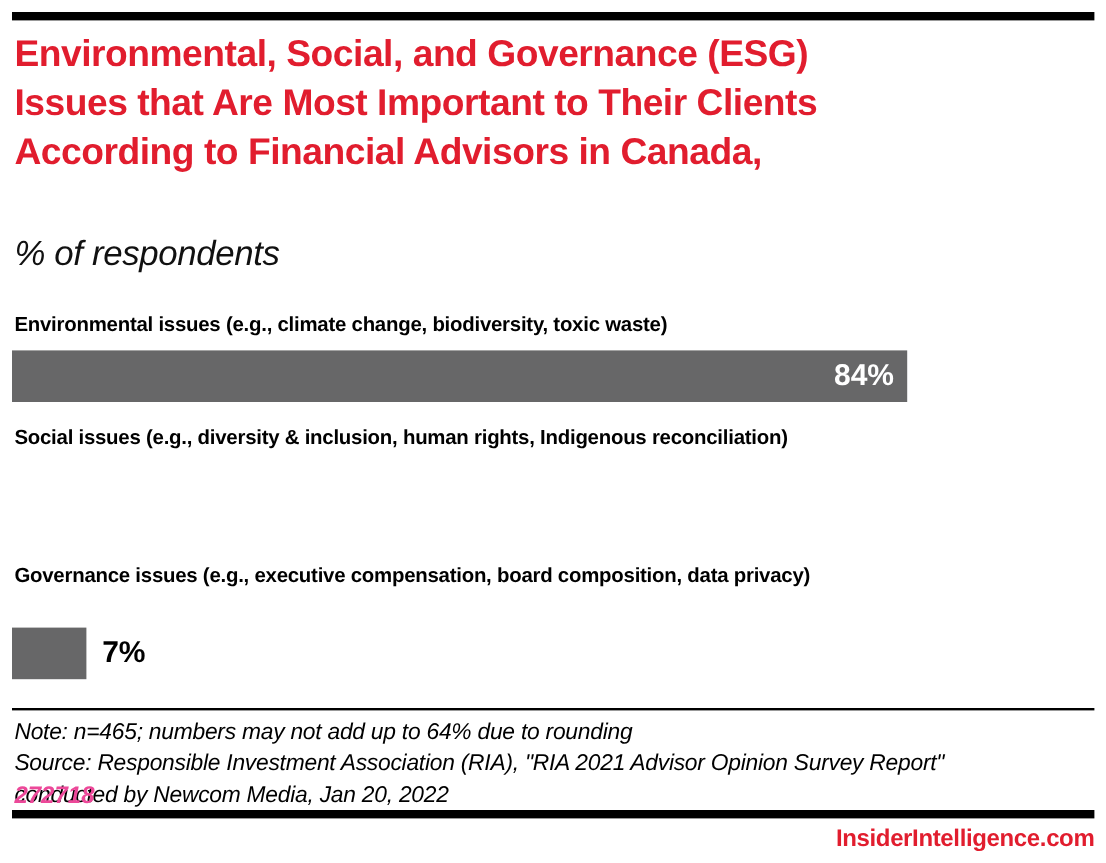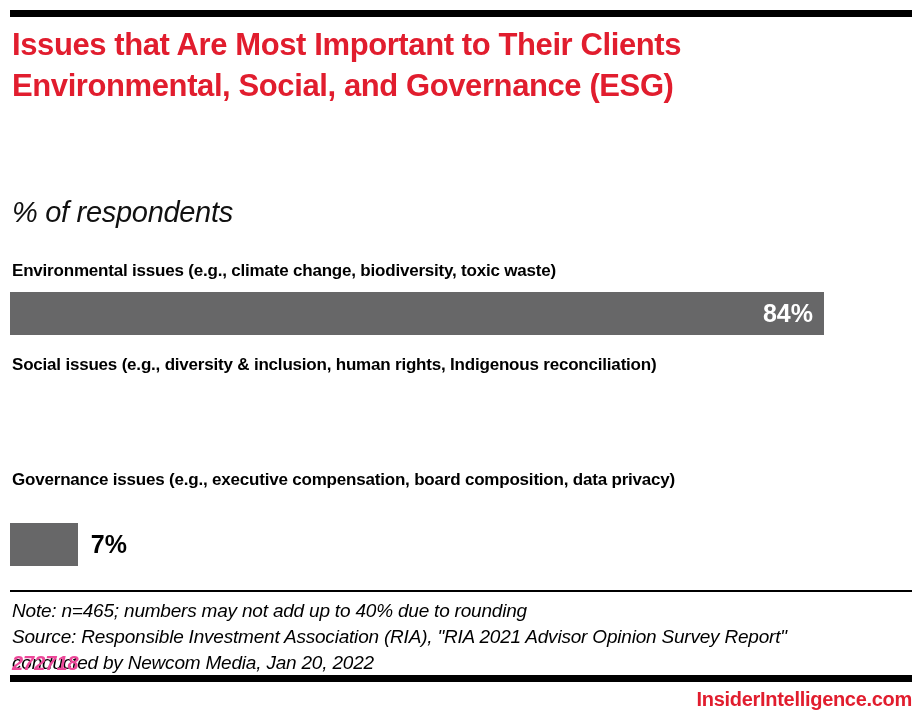--- a/index.html
+++ b/index.html
@@ -51,21 +51,21 @@
     line-height: 27px;
     color: #000;
   }
   .bar-label-1 { top: 257px; width: 890px; }
   .bar-label-2 { top: 351px; width: 770px; }
   .bar-label-3 { top: 466px; width: 880px; }
 
   .bar-row {
     position: absolute;
     left: 10px;
-    width: 814px;
+    width: 746px;
     height: 43px;
     display: flex;
     align-items: center;
   }
   .bar-row-1 { top: 292px; }
   .bar-row-2 { top: 408px; }
   .bar-row-3 { top: 523px; }
 
   .bar {
     height: 43px;
@@ -121,22 +121,23 @@
   }
 </style>
 </head>
 <body>
 
 <div id="frame">
 
   <div class="rule rule-top"></div>
 
   <div class="title">
+    <div>Environmental, Social, and Governance (ESG)</div>
     <div>Issues that Are Most Important to Their Clients</div>
-    <div>Environmental, Social, and Governance (ESG)</div>
+    <div>According to Financial Advisors in Canada,</div>
   </div>
 
   <div class="subtitle">% of respondents</div>
 
   <div class="bar-label bar-label-1">Environmental issues (e.g., climate change, biodiversity, toxic waste)</div>
   <div class="bar-row bar-row-1">
     <div class="bar" style="width: 100%;">
       <span class="bar-value-inside">84%</span>
     </div>
   </div>
@@ -145,21 +146,21 @@
 
   <div class="bar-label bar-label-3">Governance issues (e.g., executive compensation, board composition, data privacy)</div>
   <div class="bar-row bar-row-3">
     <div class="bar" style="width: 8.33333%;"></div>
     <span class="bar-value-outside">7%</span>
   </div>
 
   <div class="rule rule-note"></div>
 
   <div class="footnote">
-    <p>Note: n=465; numbers may not add up to 40% due to rounding</p>
+    <p>Note: n=465; numbers may not add up to 64% due to rounding</p>
     <p>Source: Responsible Investment Association (RIA), "RIA 2021 Advisor Opinion Survey Report" conducted by Newcom Media, Jan 20, 2022</p>
   </div>
 
   <div class="rule rule-bottom"></div>
 
   <div class="chart-id">272718</div>
   <div class="site-url">InsiderIntelligence.com</div>
 
 </div>
 

